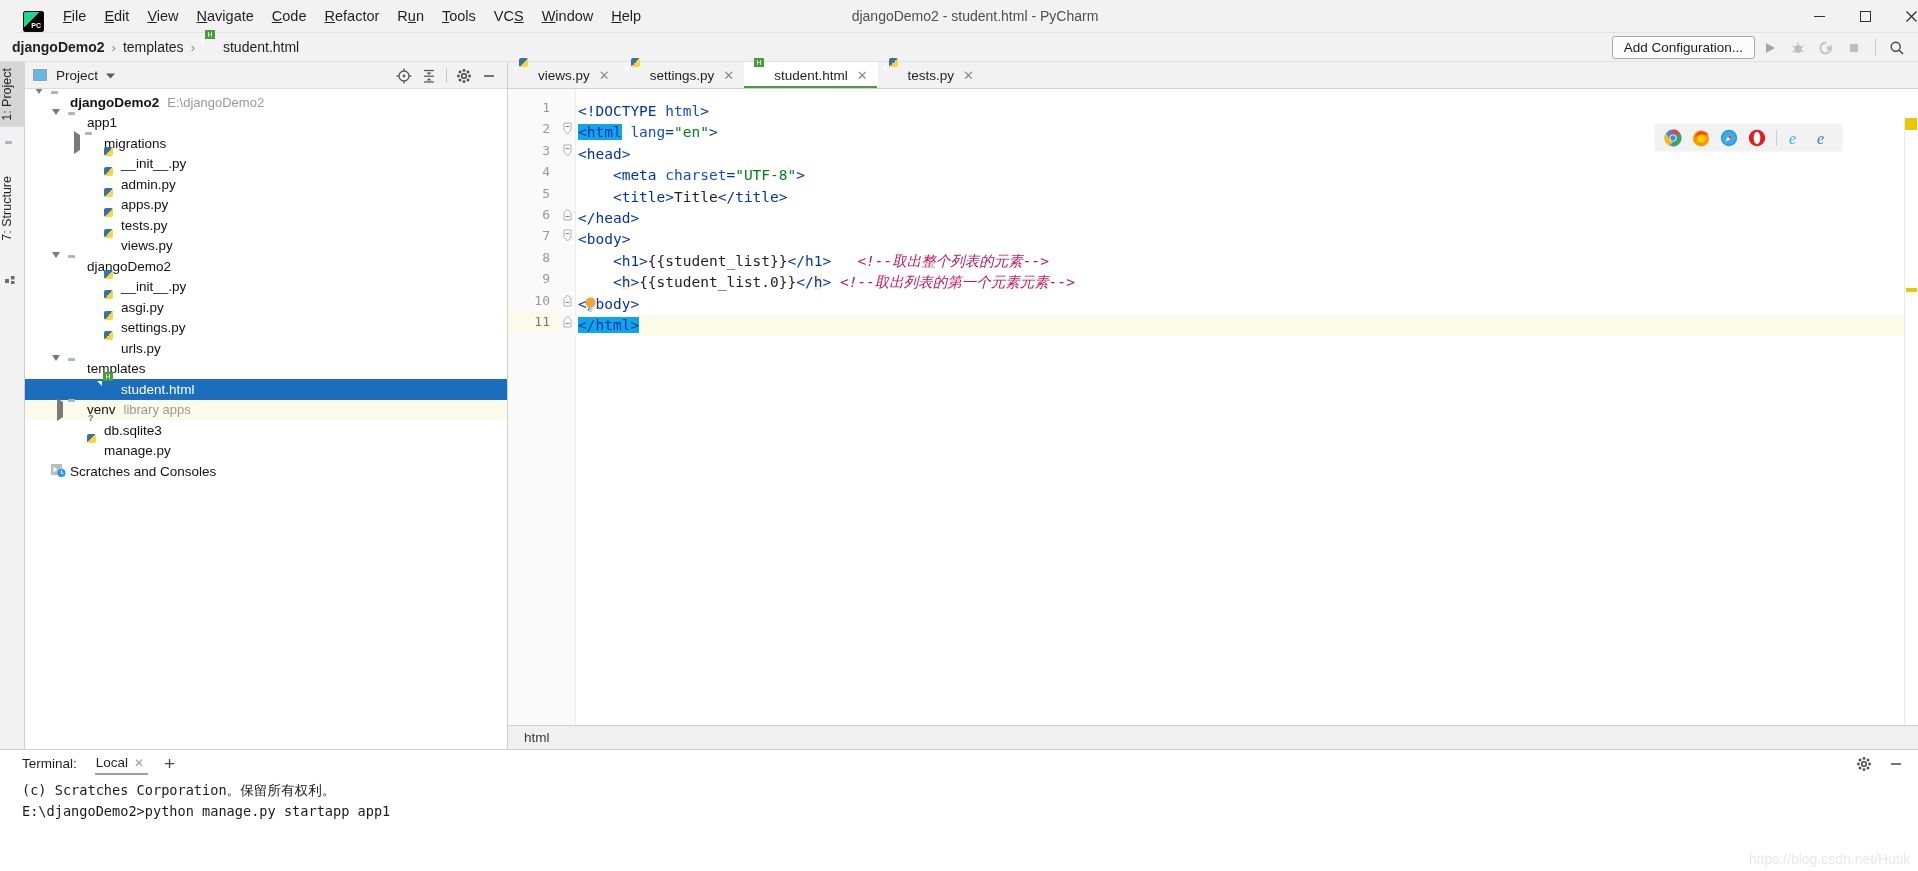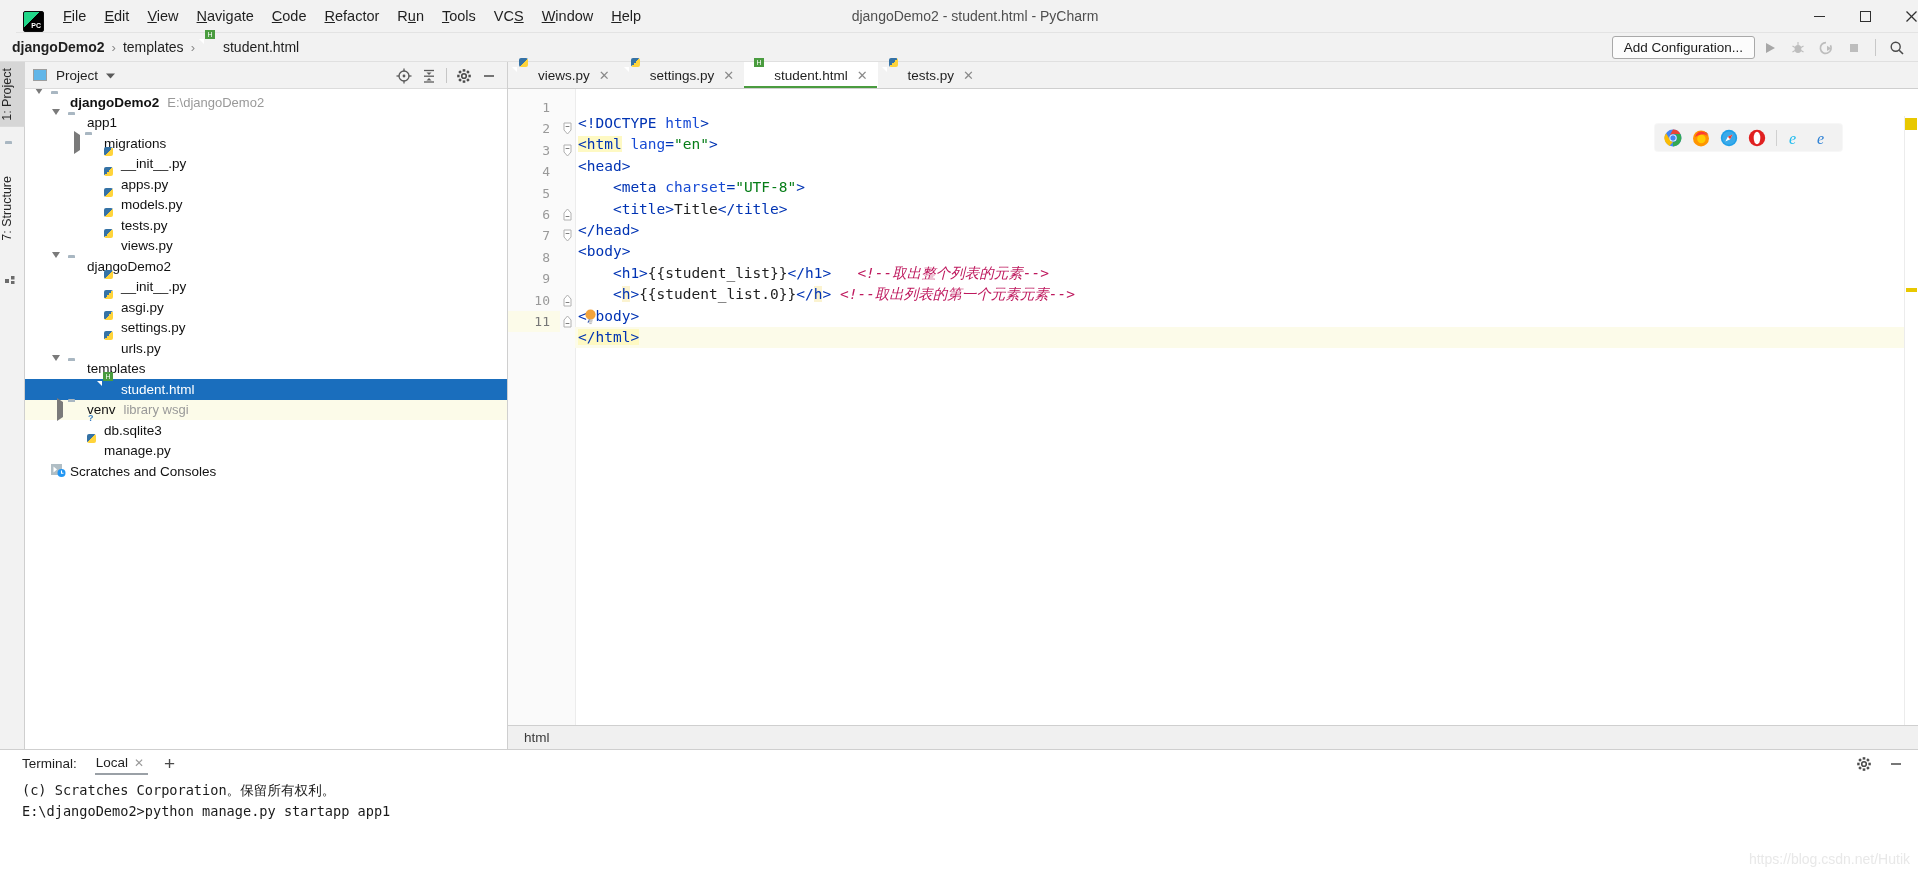--- a/index.html
+++ b/index.html
@@ -159,33 +159,33 @@
     position:absolute; left:0; top:0; width:52px; height:636px; background:#fafafa;
     border-right:0; text-align:right; padding-top:8px;
     font-family:"DejaVu Sans Mono", monospace; font-size:13px; color:#999;
   }
   .gline { height:21.4px; line-height:21.4px; padding-right:10px; }
   .gline.cur { background:#fcfbe9; color:#777; }
   .foldcol { position:absolute; left:52px; top:0; width:15px; height:636px; background:#fafafa; padding-top:8px;}
   .fold { height:21.4px; position:relative; }
   .fold .v { position:absolute; left:3px; top:4px; width:9px; height:13px; }
   .codewrap {
-    position:absolute; left:67px; top:16px; right:0; height:636px;
+    position:absolute; left:67px; top:4px; right:0; height:636px;
     padding-top:8px; overflow:hidden;
     font-family:"DejaVu Sans Mono", monospace; font-size:14.5px;
     white-space:pre;
   }
   .cline { height:21.4px; line-height:21.4px; padding-left:3px; position:relative;}
   .cline.cur { background:#fcfbe9; }
   .tag { color:#0033b3; }
   .attr { color:#174ad4; }
   .str { color:#067d17; }
   .txt { color:#1f1f1f; }
   .cmt { color:#be185d; font-style:italic; }
-  .hl-match { background:#fef9c3; }
+  .hl-match { background:#0ea5e9; }
   .hl-warn { background:#fbf3d0; }
   .bulb {
     display:inline-block; width:13px; height:15px; position:absolute;
     left:9px; top:3px;
   }
 
   .editor-vline { position:absolute; left:67px; top:0; width:1px; height:636px; background:#ececec; }
   .browserbar {
     position:absolute; right:76px; top:62px;
     background:#f2f2f2; border-radius:3px; padding:4px 8px; display:flex; align-items:center; gap:9px;
@@ -418,27 +418,27 @@
         <div class="trow">
           <span style="display: inline-block; width: 61px; flex: 0 0 auto;"></span>
           <span class="tw"></span>
           <span class="ic"><span class="ic-py"></span></span>
           <span class="tlabel">__init__.py</span>
         </div>
         <div class="trow">
           <span style="display: inline-block; width: 61px; flex: 0 0 auto;"></span>
           <span class="tw"></span>
           <span class="ic"><span class="ic-py"></span></span>
+          <span class="tlabel">admin.py</span>
+        </div>
+        <div class="trow">
+          <span style="display: inline-block; width: 61px; flex: 0 0 auto;"></span>
+          <span class="tw"></span>
+          <span class="ic"><span class="ic-py"></span></span>
           <span class="tlabel">apps.py</span>
-        </div>
-        <div class="trow">
-          <span style="display: inline-block; width: 61px; flex: 0 0 auto;"></span>
-          <span class="tw"></span>
-          <span class="ic"><span class="ic-py"></span></span>
-          <span class="tlabel">models.py</span>
         </div>
         <div class="trow">
           <span style="display: inline-block; width: 61px; flex: 0 0 auto;"></span>
           <span class="tw"></span>
           <span class="ic"><span class="ic-py"></span></span>
           <span class="tlabel">tests.py</span>
         </div>
         <div class="trow">
           <span style="display: inline-block; width: 61px; flex: 0 0 auto;"></span>
           <span class="tw"></span>
@@ -485,21 +485,21 @@
           <span style="display: inline-block; width: 61px; flex: 0 0 auto;"></span>
           <span class="tw"></span>
           <span class="ic"><span class="ic-html"></span></span>
           <span class="tlabel">student.html</span>
         </div>
         <div class="trow highlight">
           <span style="display: inline-block; width: 27px; flex: 0 0 auto;"></span>
           <span class="tw"><span class="arrow right"></span></span>
           <span class="ic"><span class="ic-folder"></span></span>
           <span class="tlabel">venv</span>
-          <span class="tsub">library wsgi</span>
+          <span class="tsub">library apps</span>
         </div>
         <div class="trow">
           <span style="display: inline-block; width: 44px; flex: 0 0 auto;"></span>
           <span class="tw"></span>
           <span class="ic"><span class="ic-db"></span></span>
           <span class="tlabel">db.sqlite3</span>
         </div>
         <div class="trow">
           <span style="display: inline-block; width: 44px; flex: 0 0 auto;"></span>
           <span class="tw"></span>

